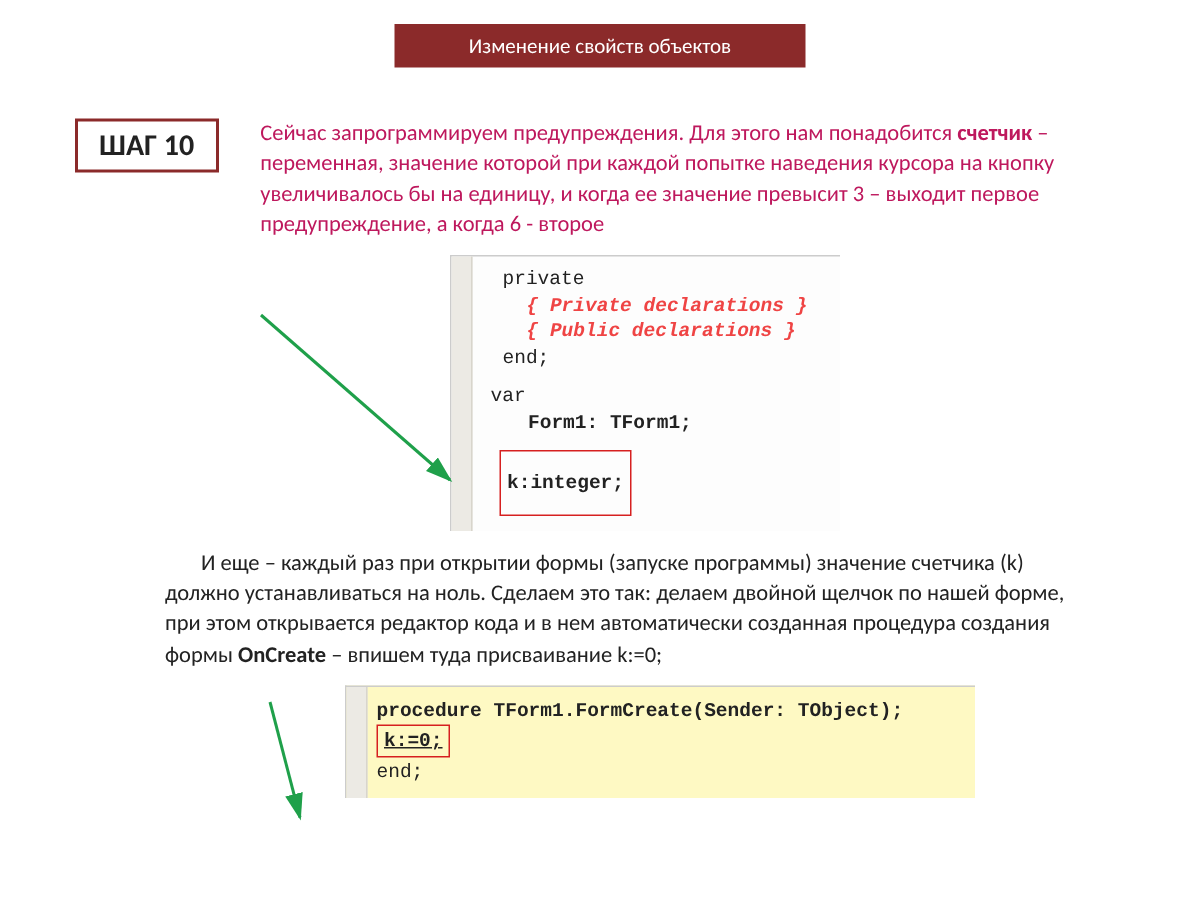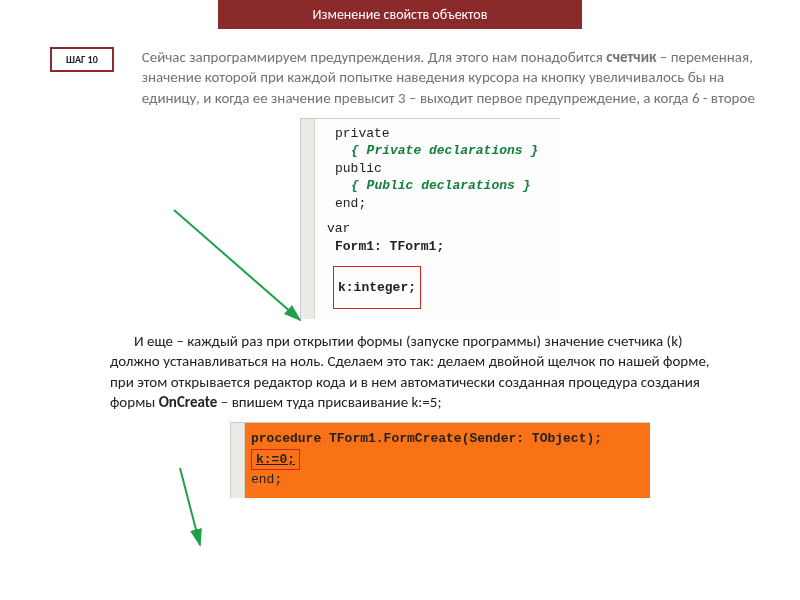--- a/index.html
+++ b/index.html
@@ -12,44 +12,44 @@
     color: #222;
     position: relative;
     overflow: hidden;
   }
   .header-bar {
     background: #8b2a2a;
     color: #fff;
     text-align: center;
     padding: 6px 0;
     font-size: 14px;
-    margin: 0 auto;
-    width: 364px;
+    margin: 16px auto;
+    width: 274px;
   }
   .content {
     padding: 18px 40px 0 50px;
   }
   .step-row {
     display: flex;
     align-items: flex-start;
     gap: 28px;
     margin-bottom: 10px;
   }
   .step-box {
     border: 2px solid #8b2a2a;
     padding: 4px 14px;
     font-weight: bold;
-    font-size: 10px;
+    font-size: 20px;
     white-space: nowrap;
     flex-shrink: 0;
   }
   .step-text {
     font-size: 15px;
     line-height: 1.35;
-    color: #737373;
+    color: #be185d;
   }
   .step-text b { font-weight: bold; }
   .para2 {
     font-size: 15px;
     line-height: 1.35;
     margin: 4px 0 0 20px;
     text-indent: -20px;
     padding-left: 20px;
   }
   .para2-wrap { padding-left: 0; }
@@ -69,21 +69,21 @@
   }
   .code-block1 .gutter {
     position: absolute;
     left: 0; top: 0; bottom: 0;
     width: 14px;
     background: #eceae4;
     border-right: 1px solid #d8d5cc;
   }
   .code-lines { position: relative; margin-left: 16px; }
   .kw { font-weight: normal; }
-  .decl-comment { font-style: italic; color: #15803d; }
+  .decl-comment { font-style: italic; color: #ef4444; }
   .red-box1 {
     border: 1.5px solid #d62020;
     display: inline-block;
     padding: 12px 4px;
     margin-left: 6px;
     margin-top: 10px;
   }
   .para3 {
     font-size: 15px;
     line-height: 1.35;
@@ -93,21 +93,21 @@
   .code-block2 {
     margin: 10px 0 0 180px;
     width: 420px;
     border-top: 1px solid #ccc;
     border-left: 1px solid #ccc;
     padding: 6px 8px 8px 20px;
     font-family: "Courier New", monospace;
     font-size: 13px;
     font-weight: bold;
     line-height: 1.5;
-    background: #f97316;
+    background: #fef9c3;
     position: relative;
   }
   .code-block2 .gutter2 {
     position: absolute;
     left: 0; top: 0; bottom: 0;
     width: 14px;
     background: #eceae4;
     border-right: 1px solid #d8d5cc;
   }
   .red-box2 {
@@ -135,32 +135,31 @@
       <span>Сейчас запрограммируем предупреждения. Для этого нам понадобится </span><b>счетчик</b><span> – переменная, значение которой при каждой попытке наведения курсора на кнопку увеличивалось бы на единицу, и когда ее значение превысит 3 – выходит первое предупреждение, а когда 6 - второе</span>
     </div>
   </div>
 
 
   <div class="code-block1">
     <div class="gutter"></div>
     <div class="code-lines">
       <div style="margin-left:8px;"><span class="kw">private</span></div>
       <div style="margin-left:24px;" class="decl-comment">{ Private declarations }</div>
-      <div style="margin-left:8px;"><span class="kw">public</span></div>
       <div style="margin-left:24px;" class="decl-comment">{ Public declarations }</div>
       <div style="margin-left:8px;"><span class="kw">end;</span></div>
       <div style="height:8px;"></div>
       <div><span class="kw">var</span></div>
-      <div style="margin-left:8px;">Form1: TForm1;</div>
+      <div style="margin-left:25px;">Form1: TForm1;</div>
       <div><span class="red-box1"><span>k:integer;</span></span></div>
     </div>
   </div>
 
   <p class="para3">
-    <span>И еще – каждый раз при открытии формы (запуске программы) значение счетчика (k) должно устанавливаться на ноль. Сделаем это так: делаем двойной щелчок по нашей форме, при этом открывается редактор кода и в нем автоматически созданная процедура создания формы </span><b>OnCreate</b><span> – впишем туда присваивание k:=5;</span>
+    <span>И еще – каждый раз при открытии формы (запуске программы) значение счетчика (k) должно устанавливаться на ноль. Сделаем это так: делаем двойной щелчок по нашей форме, при этом открывается редактор кода и в нем автоматически созданная процедура создания формы </span><b>OnCreate</b><span> – впишем туда присваивание k:=0;</span>
   </p>
 
   <div class="code-block2">
     <div class="gutter2"></div>
     <div>procedure TForm1.FormCreate(Sender: TObject);</div>
     <div><span class="red-box2"><span>k:=0;</span></span></div>
     <div><span class="kw">end;</span></div>
   </div>
 
 </div>

